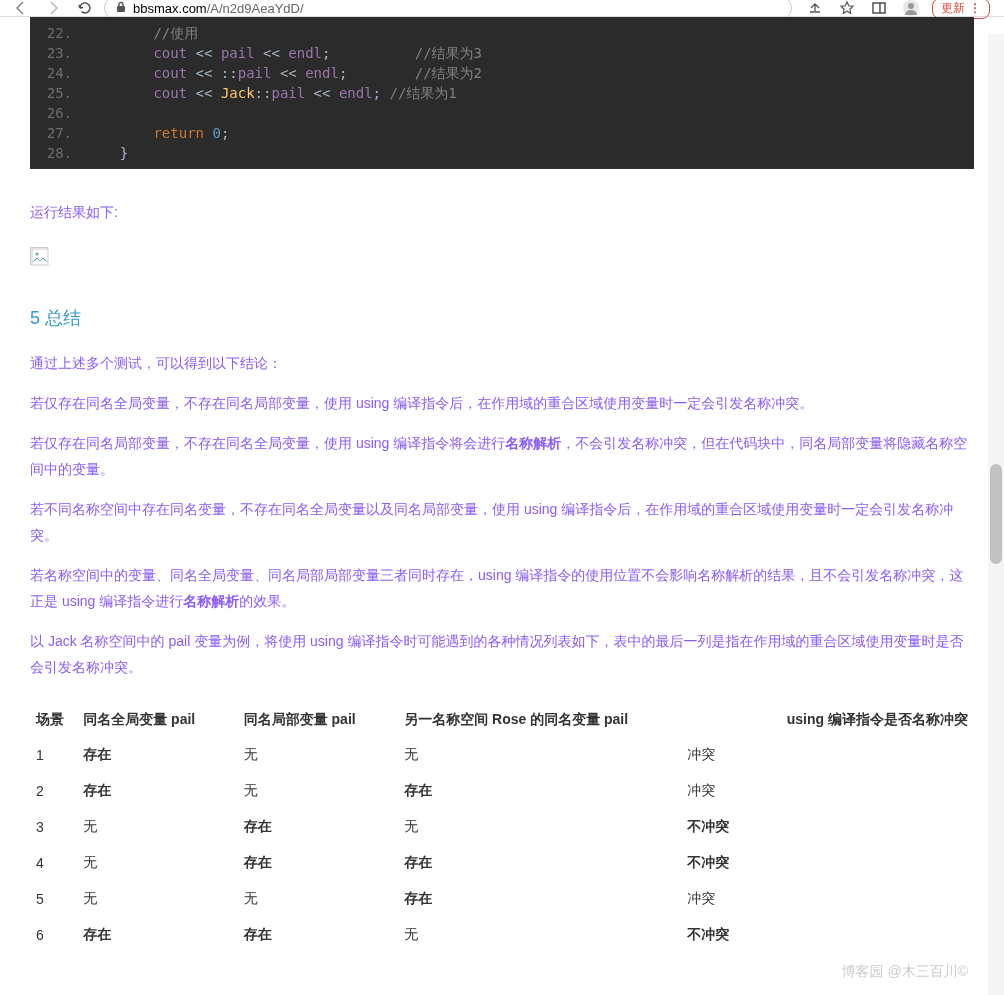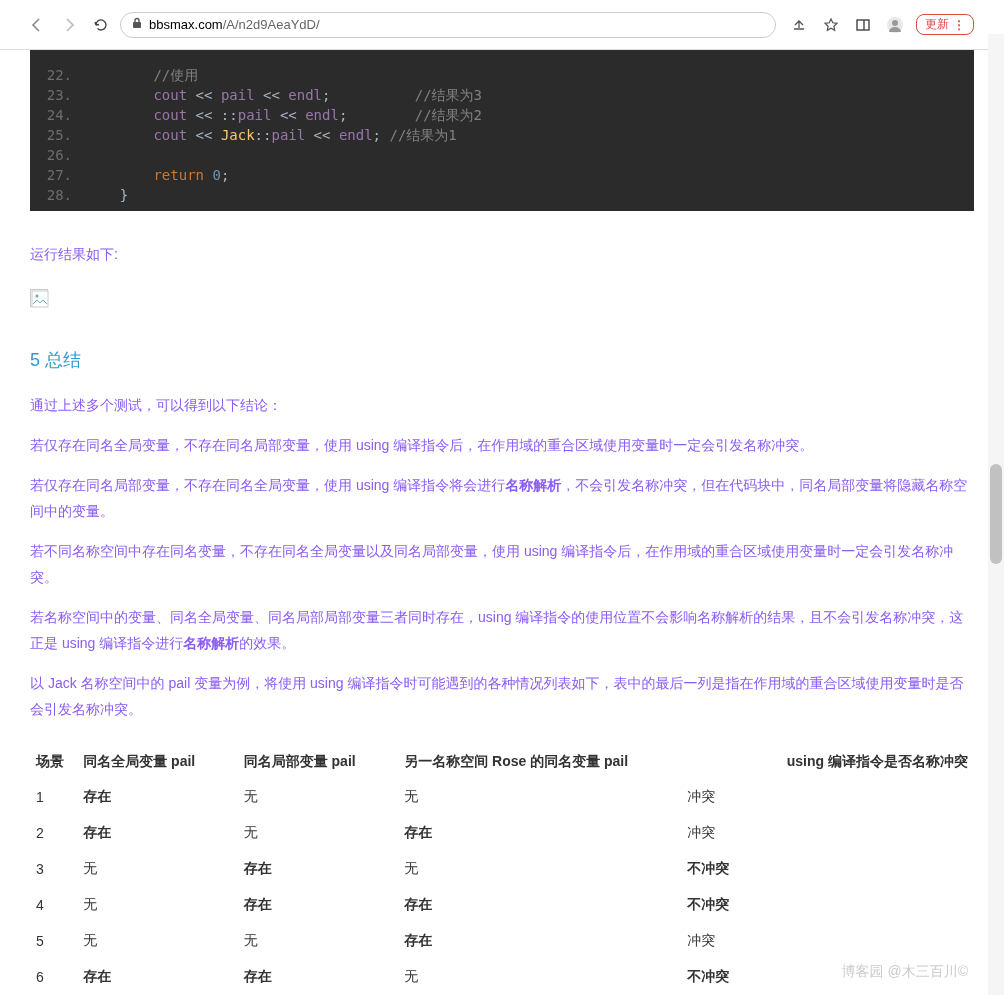--- a/index.html
+++ b/index.html
@@ -1,30 +1,30 @@
 <!DOCTYPE html>
 <html><head>
 <meta charset="utf-8">
 <style>
 *{box-sizing:border-box;margin:0;padding:0}
 body{font-family:-apple-system,BlinkMacSystemFont,"Segoe UI",Helvetica,Arial,"Microsoft YaHei",sans-serif;font-size:14px;color:#333;background:#fff}
-.browser-bar{height:50px;display:flex;align-items:center;padding:0 24px;border-bottom:1px solid #ddd;gap:6px}
+.browser-bar{height:17px;display:flex;align-items:center;padding:0 8px;border-bottom:1px solid #ddd;gap:6px}
 .nav-btn{width:26px;height:26px;display:flex;align-items:center;justify-content:center;color:#888;border-radius:50%}
 .nav-btn.enabled{color:#444}
 .addr-bar{flex:1;height:26px;border:1px solid #ccc;border-radius:14px;display:flex;align-items:center;padding:0 10px;gap:6px;color:#333;font-size:13px}
 .lock{color:#555}
 .url-text{color:#333}
 .url-text .host{color:#000}
 .right-icons{display:flex;align-items:center;gap:10px;padding:0 6px}
 .icon-btn{width:22px;height:22px;display:flex;align-items:center;justify-content:center;color:#555;border-radius:3px}
 .update-btn{border:1px solid #dd4b3e;color:#dd4b3e;border-radius:8px;padding:1px 8px;font-size:12px;display:flex;align-items:center;gap:4px}
 .update-btn .dots{color:#dd4b3e;font-weight:bold}
 .page-wrap{display:flex;justify-content:center;padding:0;background:#fff}
 .content{width:944px;padding:0 0 40px 0}
-.code-block{background:#2b2b2b;color:#a9b7c6;font-family:Consolas,Monaco,monospace;font-size:14px;line-height:20px;padding:15px 0 6px 0;margin-bottom:30px}
+.code-block{background:#2b2b2b;color:#a9b7c6;font-family:Consolas,Monaco,monospace;font-size:14px;line-height:20px;padding:6px 0 6px 0;margin-bottom:30px}
 .code-line{display:flex;align-items:center;height:20px}
 .ln{width:56px;text-align:right;color:#6d6d6d;padding-right:14px;user-select:none}
 .code-txt{white-space:pre}
 .kw{color:#cc7832}
 .var{color:#9876aa}
 .op{color:#a9b7c6}
 .ns{color:#ffc66d}
 .lit{color:#6897bb}
 .cmt{color:#808080}
 .content p{margin:14px 0;line-height:26px;color:#8b5cf6}

